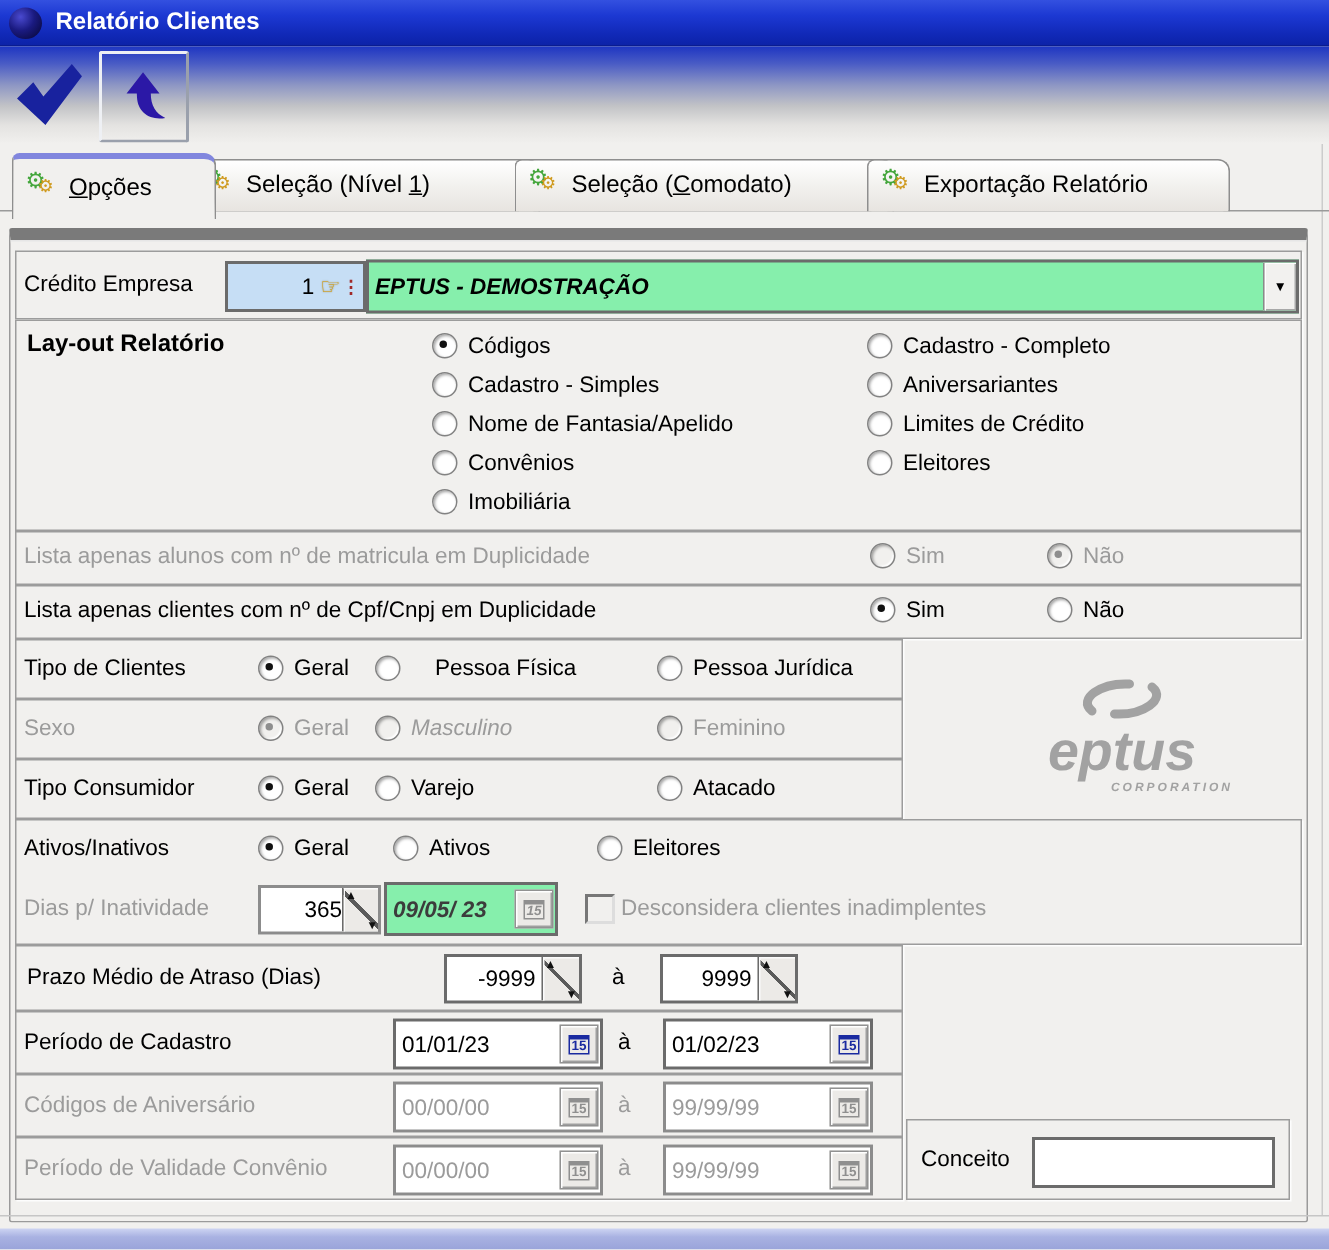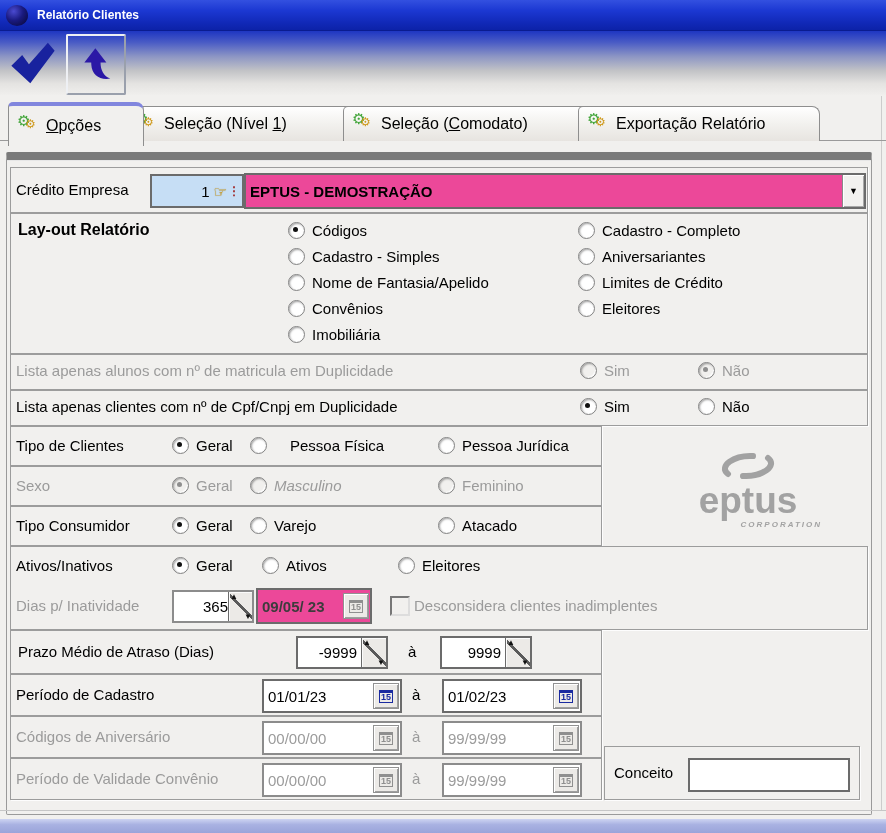--- a/index.html
+++ b/index.html
@@ -6,21 +6,21 @@
   body { font-family:"Liberation Sans", sans-serif; background:#ffffff; }
   .window { position:relative; width:886px; height:833px; background:#f1f0ee; overflow:hidden; }
   .abs { position:absolute; }
 
   
   .titlebar { left:0; top:0; width:886px; height:30px;
     background:linear-gradient(180deg,#3350e0 0%,#1c38d2 35%,#1129b8 75%,#0c22a8 100%);
     border-bottom:1px solid #0a1c90; display:flex; align-items:center; }
   .sphere { width:22px; height:21px; margin-left:6px; border-radius:50%;
     background:radial-gradient(circle at 35% 30%, #4a4ad0 0%, #1a1a80 45%, #05052e 100%); }
-  .title { color:#fff; font-weight:bold; font-size:12px; margin-left:9px; }
+  .title { color:#fff; font-weight:bold; font-size:16px; margin-left:9px; }
 
   
   .toolbar { left:0; top:31px; width:886px; height:64px;
     background:linear-gradient(180deg,#1e36c2 0%,#4a5cc5 18%,#8d96c4 40%,#c2c3c6 62%,#e4e3e1 82%,#f0efed 100%); }
   .tbtn { position:absolute; display:flex; align-items:center; justify-content:center; }
   .tbtn.bordered { border:2px solid; border-color:#eef0f4 #9aa0ac #9aa0ac #eef0f4; border-radius:2px; }
 
   
   .tabline { position:absolute; left:0; top:140px; width:886px; height:1px; background:#9a9a9a; z-index:1; }
   .tab { position:absolute; height:34px; top:106px;
@@ -50,21 +50,21 @@
   .radio.sel::after { content:""; position:absolute; left:4px; top:4px; width:5px; height:5px; border-radius:50%; background:#111; }
   .ritem .rlabel { font-size:15px; color:#000; }
   .ritem.dis .radio { background:#f1f0ee; }
   .ritem.dis .radio.sel::after { background:#8e8e8e; }
   .ritem.dis .rlabel { color:#9b9b9b; }
   .chk { position:absolute; width:16px; height:16px; background:#f1f0ee; border:2px solid; border-color:#777 #ddd #ddd #777; }
 
   
   .field { position:absolute; background:#fff; border:2px solid #6b6b6b; display:flex; align-items:center; overflow:hidden; }
   .field.blue { background:#c6def5; }
-  .field.green { background:#ec4899; }
+  .field.green { background:#86efac;font-style:italic; }
   .field.dis { border-color:#8c8c8c; }
   .field.dis .fval { color:#9b9b9b; }
   .fval { font-size:15px; color:#000; }
   .fval.right { flex:1; text-align:right; padding-right:4px; }
   .fval.pad { flex:1; text-align:left; padding-left:4px; }
   .fval.b { font-weight:bold; }
   .hand { color:#dfa413; font-size:15px; line-height:1; text-shadow:0 0 1px #7a5a00; }
   .dots { color:#a02828; font-size:12px; font-weight:bold; margin:0 2px 0 1px; line-height:1; }
   .ddbtn { width:21px; align-self:stretch; margin-left:auto; background:#f2f1ef; border-left:1px solid #8a8a8a;
     box-shadow:inset 1px 1px 0 #fff, inset -1px -1px 0 #a8a8a8; display:flex; align-items:center; justify-content:center; flex:0 0 auto; }
@@ -75,21 +75,21 @@
   .c-blue { color:#1a2aa0; }
   .c-gray { color:#8f8f8f; }
   .spin { width:24px; align-self:stretch; margin-left:auto; position:relative; flex:0 0 auto;
     background:#eceae7 linear-gradient(45deg, transparent 46%, #5a5a5a 46%, #5a5a5a 53%, transparent 53%);
     border-left:1px solid #6b6b6b; box-shadow:inset 1px 1px 0 #fbfbfb; }
   .su { position:absolute; left:1px; top:0px; font-size:8px; line-height:9px; color:#111; }
   .sd { position:absolute; right:1px; bottom:0px; font-size:8px; line-height:9px; color:#111; }
 
   
   .logo { color:#a2a2a2; text-align:center; }
-  .logo .etext { font-size:37px; font-weight:bold; line-height:34px; }
+  .logo .etext { font-size:37px; font-weight:bold; font-style:italic; line-height:34px; }
   .logo .ctext { font-size:8px; font-weight:bold; font-style:italic; letter-spacing:2px; text-align:right; padding-right:26px; margin-top:2px; }
 
   
   .hline { left:0; top:810px; width:886px; height:1px; background:#c6c6c6; }
   .vline { left:881px; top:96px; width:1px; height:714px; background:#cccccc; }
   .bluebar { left:0; top:819px; width:886px; height:14px;
     background:linear-gradient(180deg,#cdd4f2 0%,#a9b2e2 40%,#9aa4da 100%); }
 </style>
 </head>
 <body>

